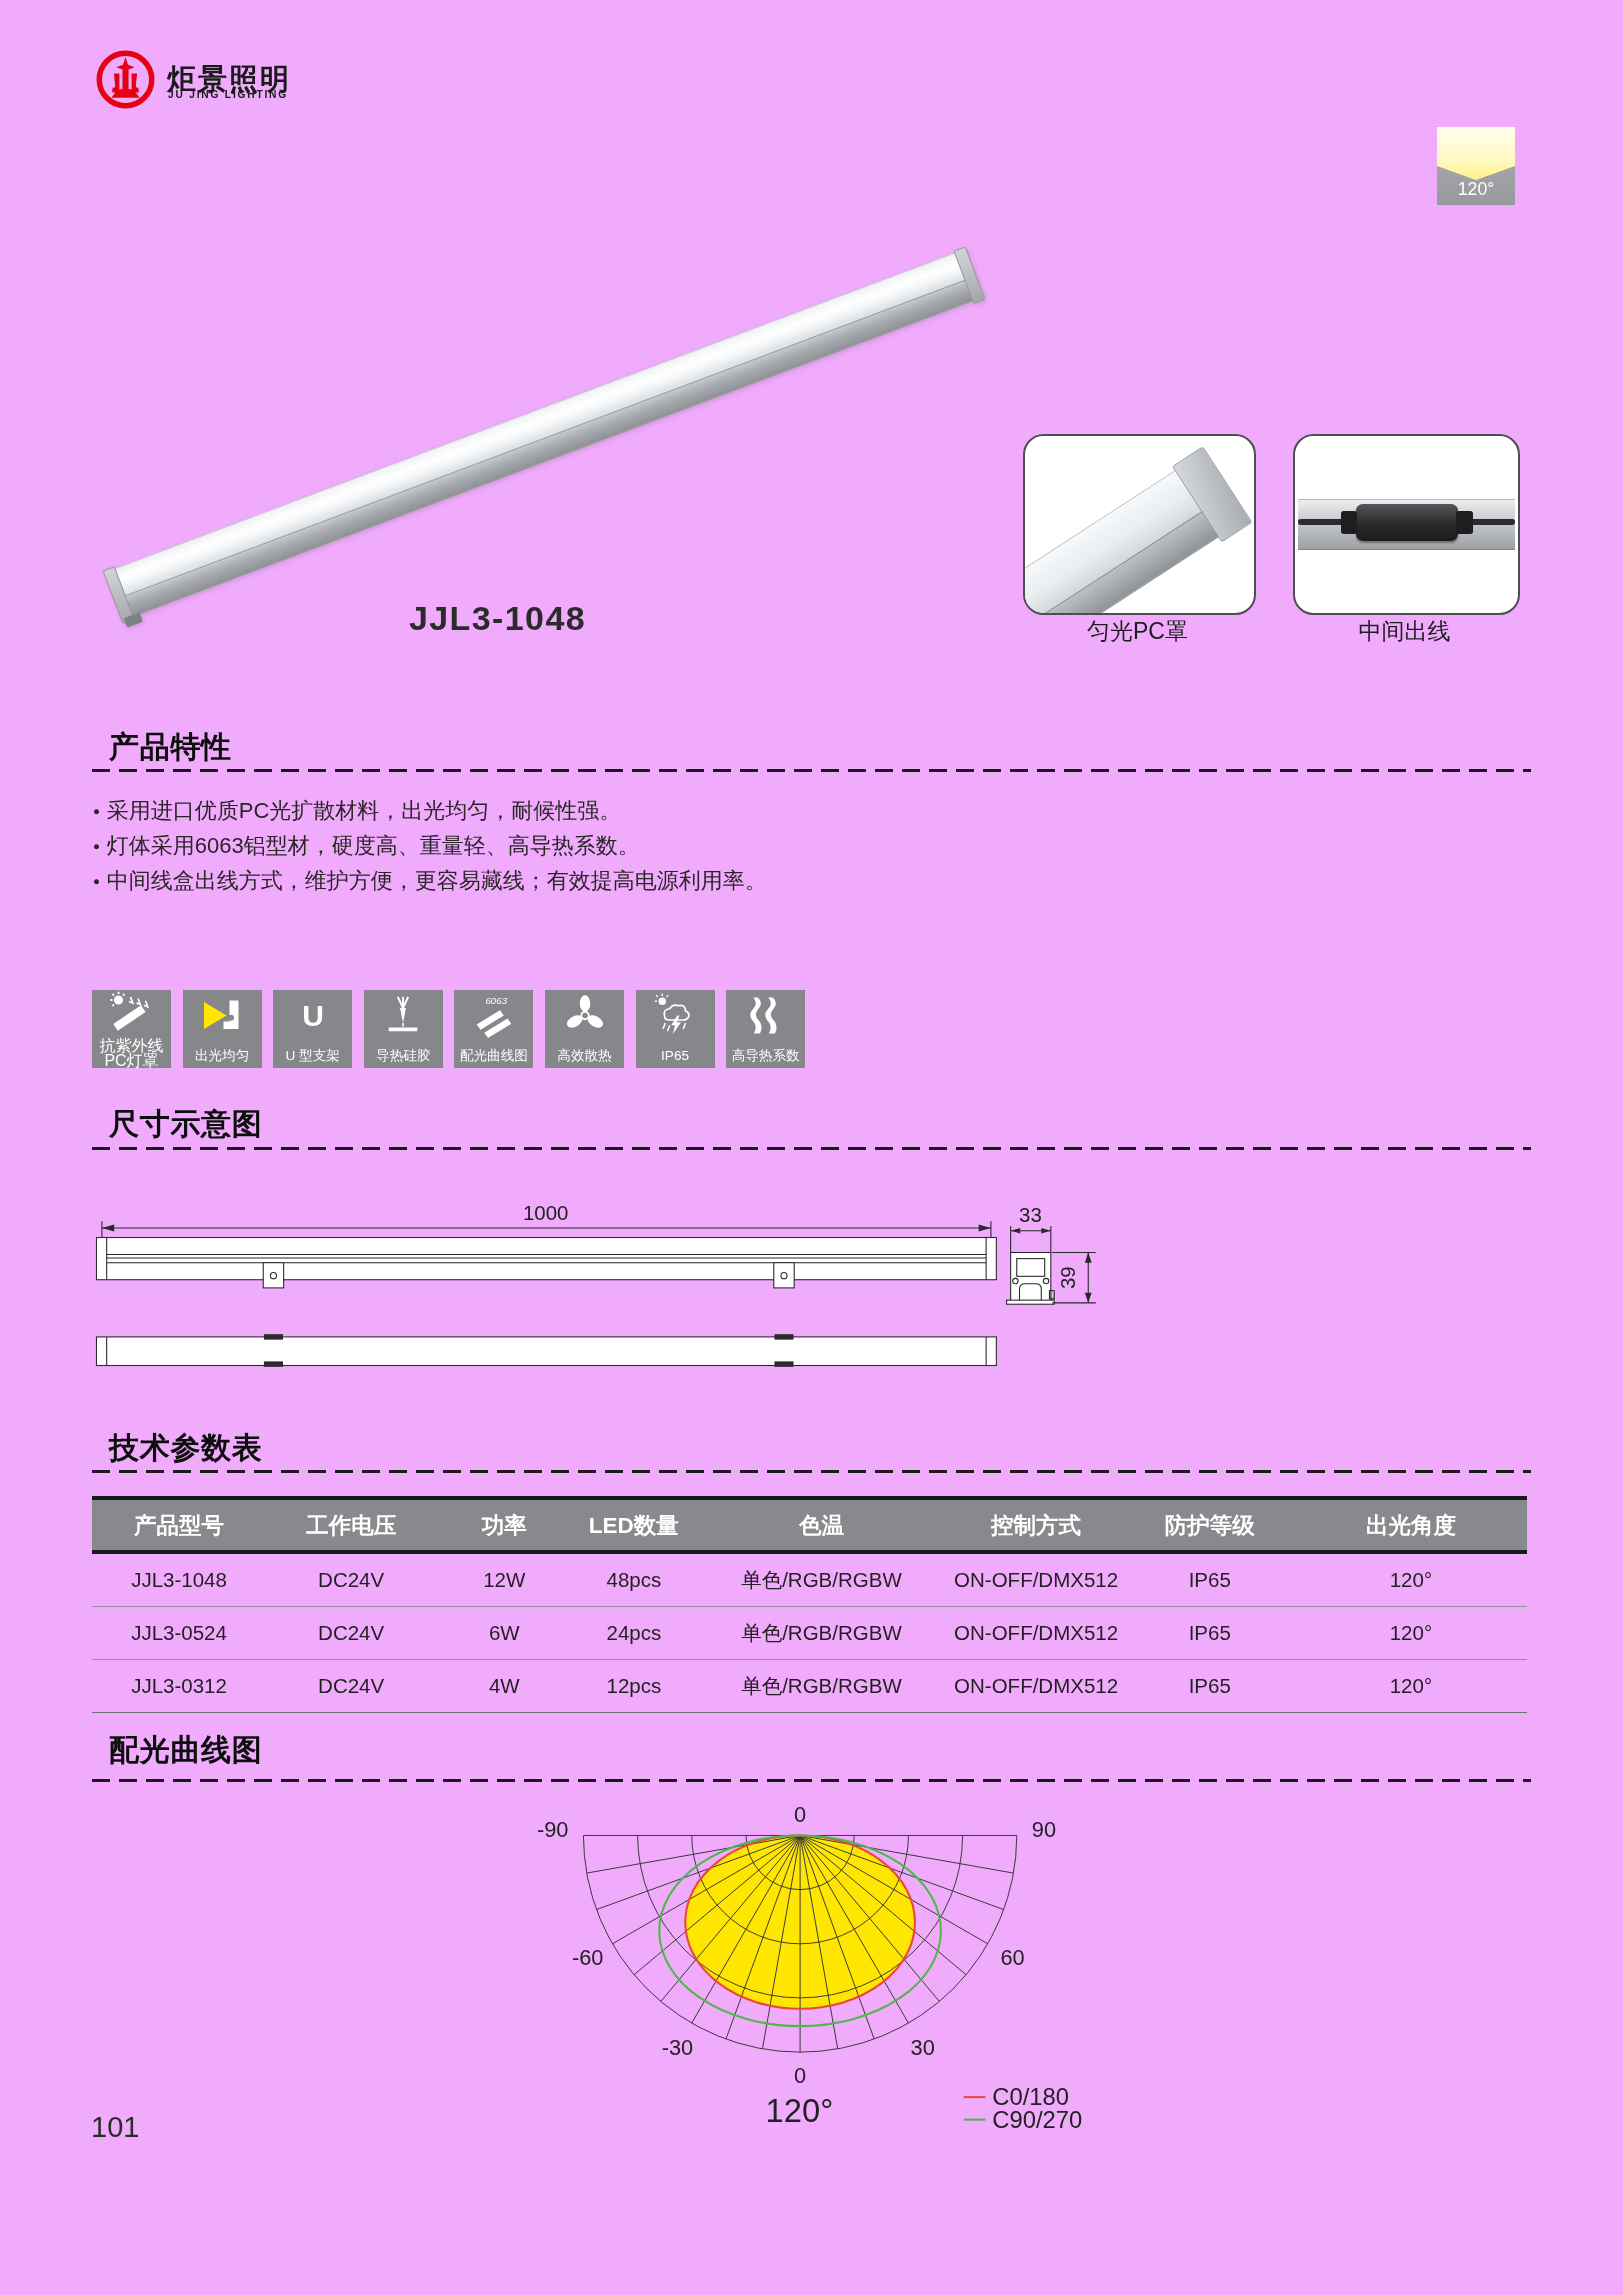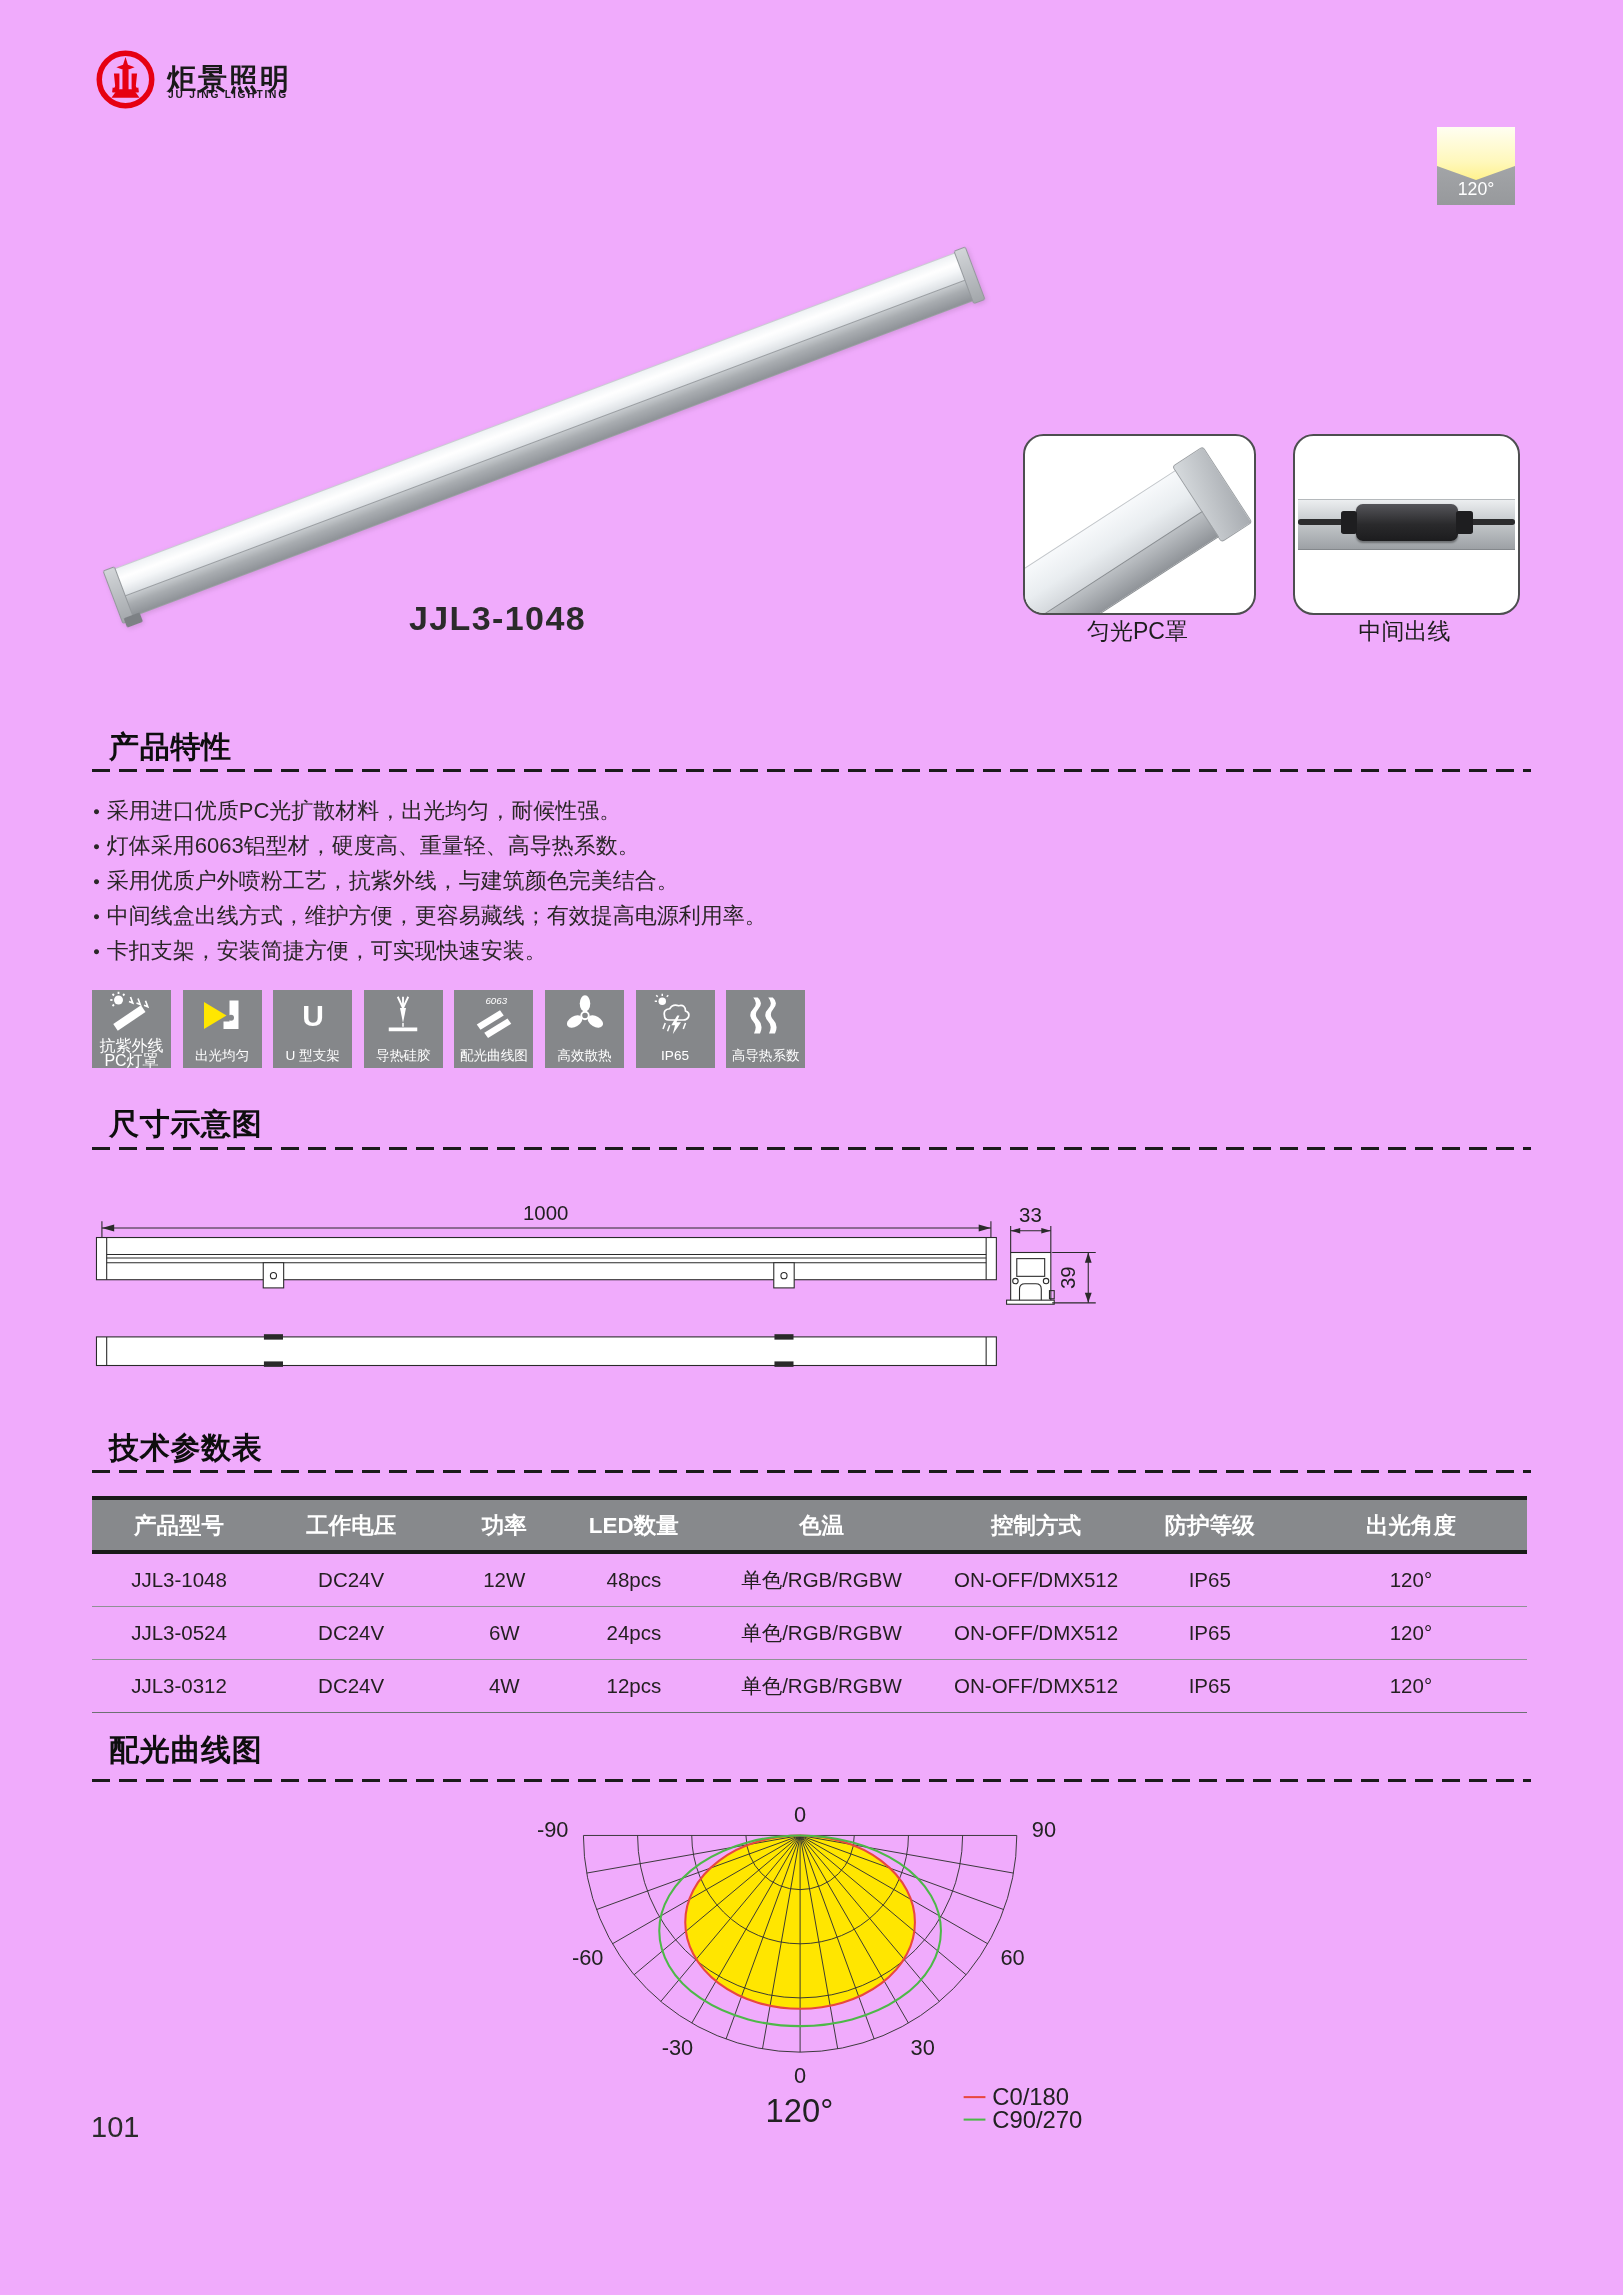--- a/index.html
+++ b/index.html
@@ -135,23 +135,21 @@
     </div>
   </div>
   <div class="detail-caption" id="cap1">匀光PC罩</div>
   <div class="detail-caption" id="cap2">中间出线</div>
 
   <div class="section-title" style="top:727px">产品特性</div>
   <div class="dashed" style="top:769px"></div>
   <ul class="features">
     <li>采用进口优质PC光扩散材料，出光均匀，耐候性强。</li>
     <li>灯体采用6063铝型材，硬度高、重量轻、高导热系数。</li>
-    <li>采用优质户外喷粉工艺，抗紫外线，与建筑颜色完美结合。</li>
     <li>中间线盒出线方式，维护方便，更容易藏线；有效提高电源利用率。</li>
-    <li>卡扣支架，安装简捷方便，可实现快速安装。</li>
   </ul>
 
   <div class="badges">
     <div class="badge wide">
       <svg class="bicon" viewBox="0 0 60 60">
         <circle cx="12" cy="12" r="6" fill="#fff"></circle>
         <g stroke="#fff" stroke-width="2.4">
             <line x1="12" y1="1" x2="12" y2="4"></line>
             <line x1="1" y1="12" x2="4" y2="12"></line>
             <line x1="4" y1="4" x2="6" y2="6"></line>

